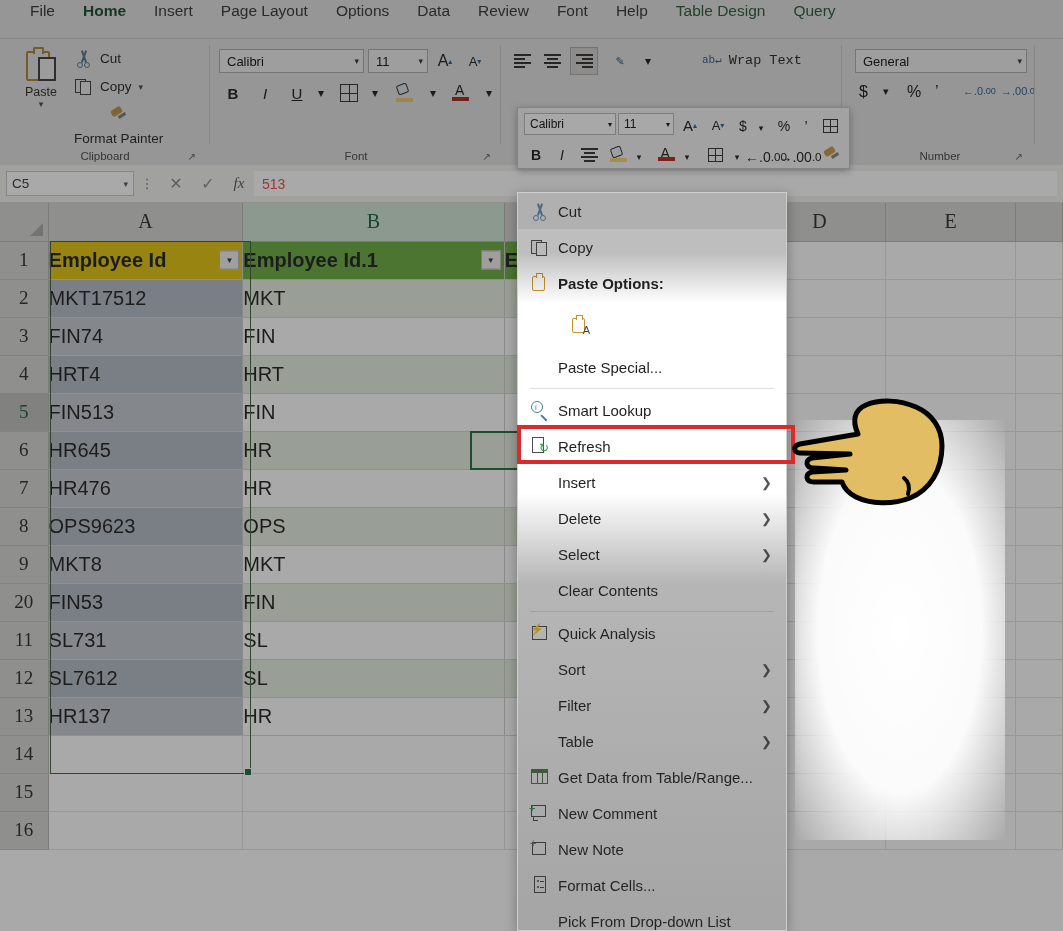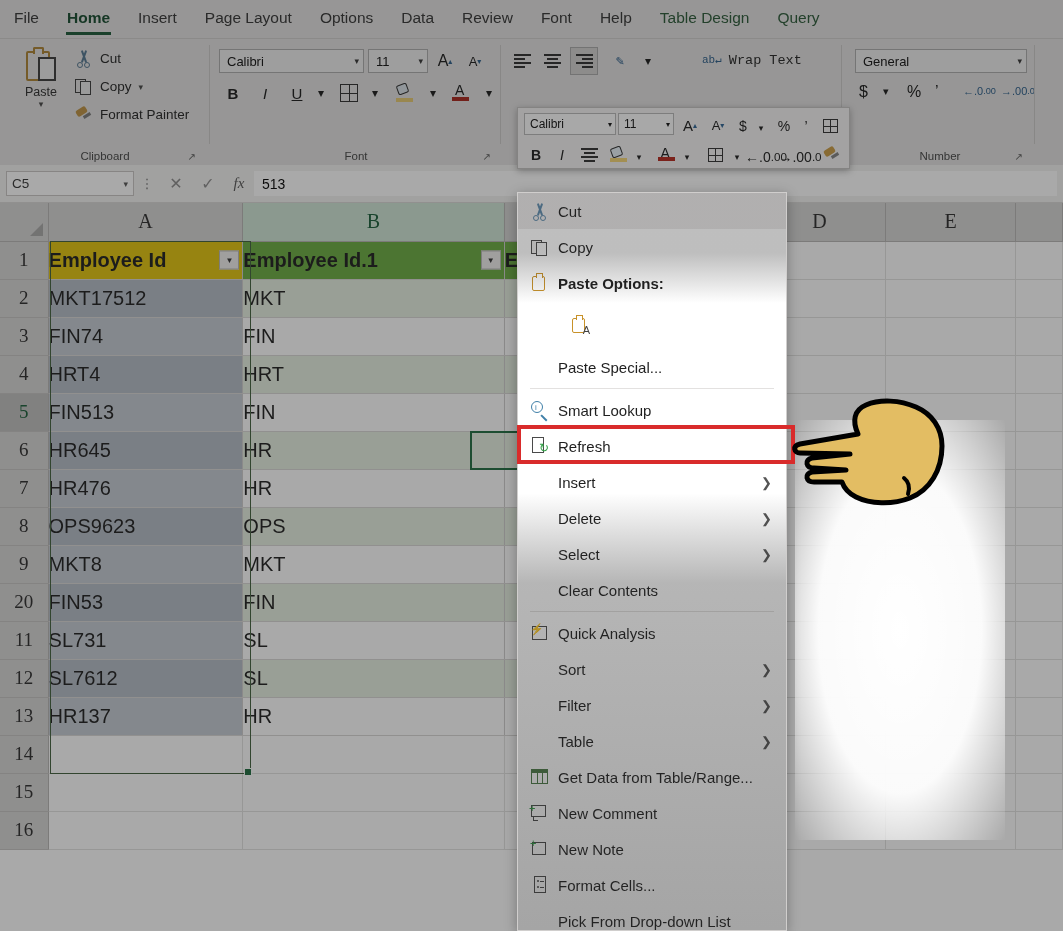--- a/index.html
+++ b/index.html
@@ -12,22 +12,22 @@
   #app { position: relative; width: 1063px; height: 931px; }
 
   
   .ribbon-layer {
     position: absolute; left: 0; top: 0;
     width: 1063px; height: 165px;
     background: #f3f2f1;
     filter: brightness(0.62) saturate(0.78);
   }
   .tabbar {
-    height: 38px; display: flex; align-items: center;
-    padding-left: 0; gap: 0px;
+    height: 38px; display: flex; 
+    padding-left: 16px; gap: 0px;
     background: #f3f2f1;
   }
   .tab {
     font-size: 15.5px; color: #444; padding: 2px 14px 4px 14px;
     position: relative; white-space: nowrap;
   }
   .tab.green { color: #2f6b3f; }
   .tab.active { color: #185c37; font-weight: 600; }
   .tab.active::after {
     content: ""; position: absolute; left: 13px; right: 13px; bottom: -4px;
@@ -197,21 +197,21 @@
     display: flex; align-items: center; padding: 0 5px;
     font-size: 13.5px; color: #333;
   }
   .namebox .nv { flex: 1; }
   .namebox .nd { font-size: 9px; color: #555; }
   .fb-dots { width: 26px; text-align: center; font-size: 13px; color: #777; letter-spacing: 0; }
   .fb-btn { width: 32px; text-align: center; font-size: 16px; color: #8a8a8a; }
   .fb-fx { width: 30px; text-align: center; font-size: 15px; color: #555; font-style: italic; font-family: "Liberation Serif", serif; }
   .fb-input {
     flex: 1; height: 25px; background: #fff; display: flex; align-items: center;
-    padding-left: 8px; font-size: 14px; color: #000000;
+    padding-left: 8px; font-size: 14px; color: #ef4444;
   }
 
   .grid-wrap { position: relative; width: 1063px; height: 728px; overflow: hidden; }
   table.grid { border-collapse: collapse; table-layout: fixed; }
   table.grid td, table.grid th { padding: 0; }
 
   .corner {
     width: 50px; height: 38px; background: #d6d5d4; position: relative;
     border-right: 1px solid #b6b5b4; border-bottom: 1px solid #b6b5b4;
   }
@@ -416,21 +416,21 @@
           <span>Cut</span>
         </div>
         <div class="clip-item" style="left:74px; top:38px;">
           <span class="ic ic-copy">
               <i></i>
               <i></i>
             </span>
           <span>Copy</span>
           <span class="chev">▾</span>
         </div>
-        <div class="clip-item" style="left:74px; top:66px;">
+        <div class="clip-item" style="left:74px; top:66px;flex-direction:column;">
           <span class="ic ic-brush">
               <i></i>
               <i></i>
             </span>
           <span>Format Painter</span>
         </div>
 
         <div class="rgroup-label">Clipboard</div>
         <div class="dlg-launcher" style="right:14px;">↗</div>
         <div class="rgroup-sep" style="right:0;"></div>

